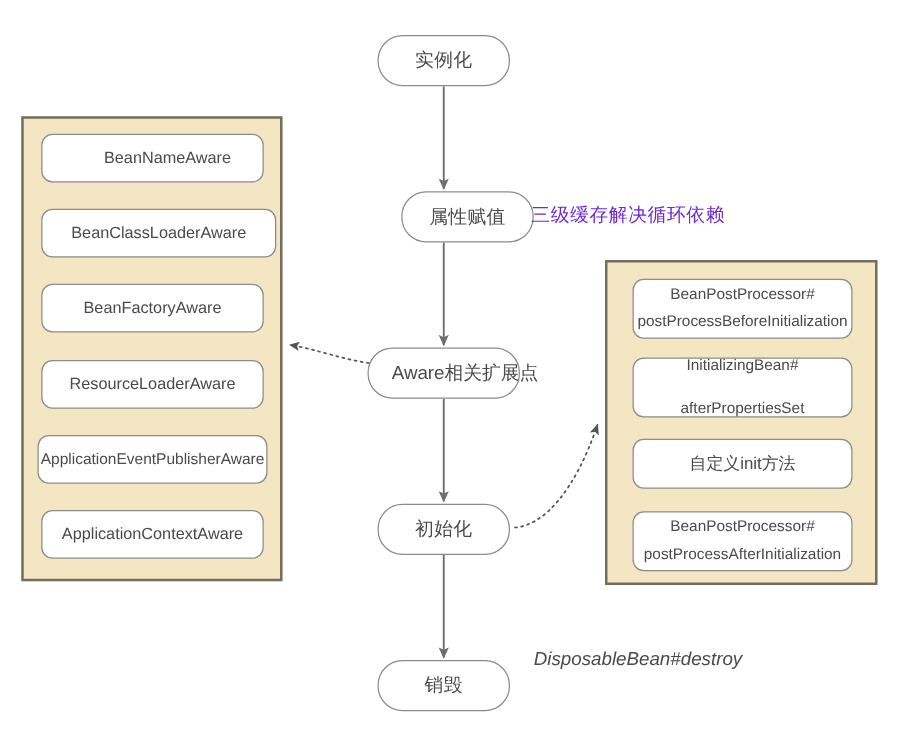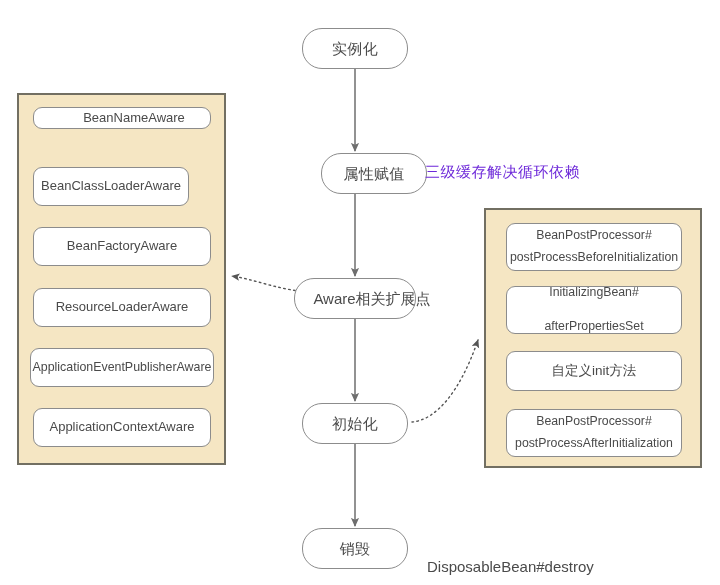--- a/index.html
+++ b/index.html
@@ -102,24 +102,24 @@
       <line x1="122" y1="387" x2="122" y2="407"></line>
     </g>
 
     <path d="M300,291 C278,289 252,279 232,276" stroke="#555555" stroke-width="1.4" fill="none" stroke-dasharray="1.6 3.4" stroke-linecap="round" marker-end="url(#arrowdash)"></path>
 
     <path d="M412,422 C436,420 460,392 478,340" stroke="#555555" stroke-width="1.4" fill="none" stroke-dasharray="1.6 3.4" stroke-linecap="round" marker-end="url(#arrowdash)"></path>
   </svg>
 
   <div class="group-box" style="left:17px; top:93px; width:209px; height:372px;">
   </div>
-  <div class="node" style="left:33px; top:107px; width:178px; height:22px;padding-left:24px;">
+  <div class="node" style="left:33px; top:107px; width:178px; height:39px;padding-left:24px;">
     <span>BeanNameAware</span>
   </div>
-  <div class="node" style="left:33px; top:167px; width:156px; height:39px;">
+  <div class="node" style="left:33px; top:167px; width:188px; height:39px;">
     <span>BeanClassLoaderAware</span>
   </div>
   <div class="node" style="left:33px; top:227px; width:178px; height:39px;">
     <span>BeanFactoryAware</span>
   </div>
   <div class="node" style="left:30px; top:348px; width:184px; height:39px; font-size:12.4px;">
     <span>ApplicationEventPublisherAware</span>
   </div>
   <div class="node" style="left:33px; top:288px; width:178px; height:39px;">
     <span>ResourceLoaderAware</span>
@@ -156,15 +156,15 @@
     <span>Aware相关扩展点</span>
   </div>
   <div class="node center" style="left:302px; top:403px; width:106px; height:41px;">
     <span>初始化</span>
   </div>
   <div class="node center" style="left:302px; top:528px; width:106px; height:41px;">
     <span>销毁</span>
   </div>
 
   <div class="label-free accent" style="left:425px; top:163px;">三级缓存解决循环依赖</div>
-  <div class="label-free" style="left:427px; top:558px;">DisposableBean#destroy</div>
+  <div class="label-free" style="left:427px; top:519px;font-style:italic;">DisposableBean#destroy</div>
 
 </div>
 
 </body></html>

